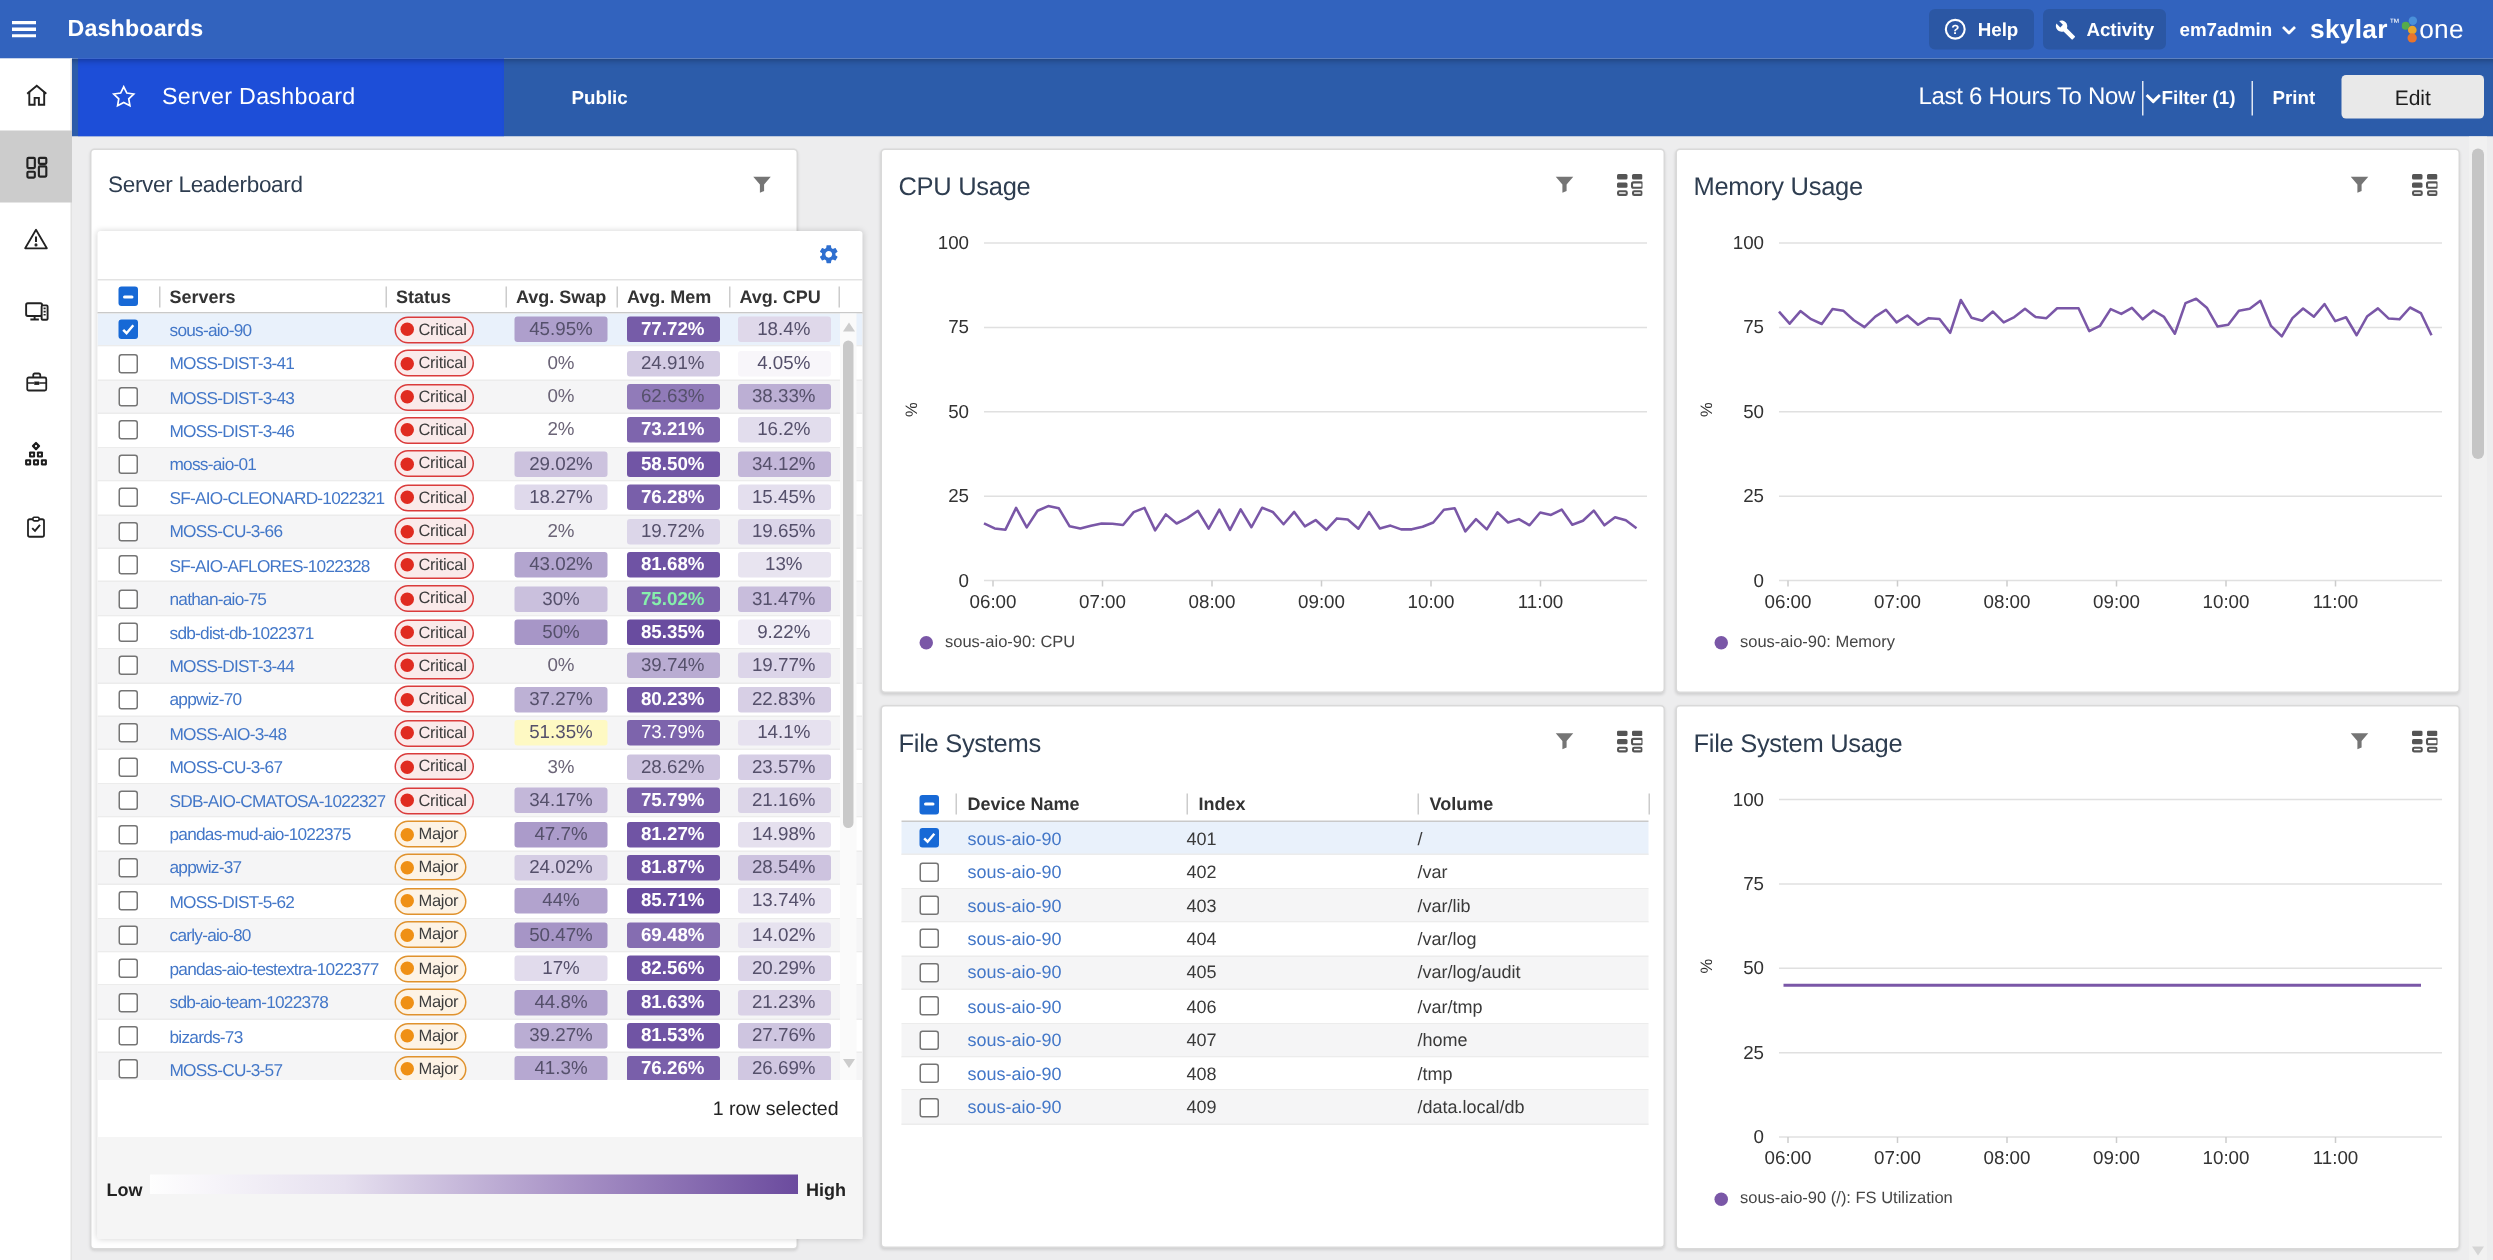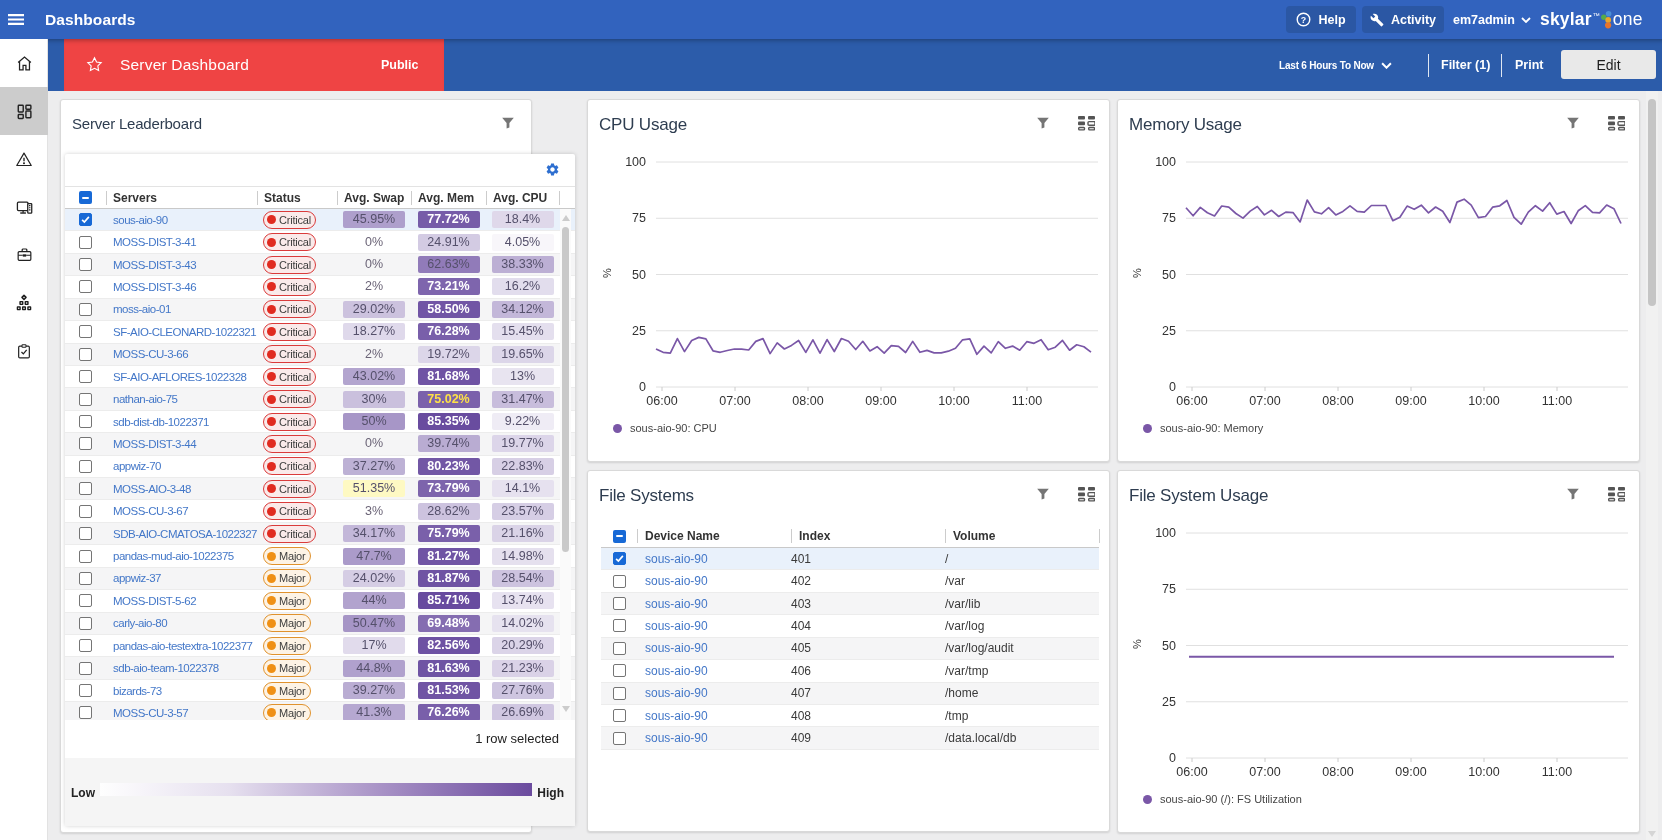--- a/index.html
+++ b/index.html
@@ -4,21 +4,21 @@
 <style>
 *{margin:0;padding:0;box-sizing:border-box}
 html,body{width:1662px;height:840px;overflow:hidden;font-family:"Liberation Sans",sans-serif;background:#ededee}
 .abs{position:absolute}
 #topbar{position:absolute;left:0;top:0;width:1662px;height:39px;background:#3263be;color:#fff}
 #topbar .title{position:absolute;left:45px;top:11px;font-size:15.5px;font-weight:700;letter-spacing:.1px}
 .tbtn{position:absolute;top:6px;height:27px;background:#2b57a4;border-radius:4px;color:#fff;font-size:12.5px;font-weight:700;display:flex;align-items:center;justify-content:center;gap:7px}
 #user{position:absolute;top:0;height:39px;display:flex;align-items:center;gap:6px;color:#fff;font-size:12.5px;font-weight:700}
 #logo{position:absolute;top:0;height:39px;display:flex;align-items:center;color:#fff}
 #subbar{position:absolute;left:48px;top:39px;width:1614px;height:52px;background:#2c5caa;box-shadow:inset 0 5px 5px -4px rgba(0,0,0,.35)}
-#tab{position:absolute;left:16px;top:0;width:380px;height:52px;background:#ef4444;color:#fff;box-shadow:inset 0 5px 5px -4px rgba(0,0,0,.35)}
+#tab{position:absolute;left:4px;top:0;width:284px;height:52px;background:#1d4ed8;color:#fff;box-shadow:inset 0 5px 5px -4px rgba(0,0,0,.35)}
 #tab .t{position:absolute;left:56px;top:17px;font-size:15.5px;font-weight:400;letter-spacing:.2px}
 #public{position:absolute;left:333px;top:19px;color:#fff;font-size:12.5px;font-weight:700}
 .sbright{position:absolute;top:0;height:52px;display:flex;align-items:center;color:#fff}
 #sidebar{position:absolute;left:0;top:39px;width:48px;height:801px;background:#fff;border-right:1px solid #e2e2e2}
 .sitem{width:48px;height:48px;display:flex;align-items:center;justify-content:center}
 .sitem.sel{background:#ccc}
 #content{position:absolute;left:48px;top:91px;width:1614px;height:749px;background:#ededee}
 .card{position:absolute;background:#fff;border:1px solid #d9d9d9;border-radius:3px;box-shadow:0 1px 2px rgba(0,0,0,.12)}
 .ctitle{position:absolute;left:11px;top:15px;font-size:17px;color:#2e3d50;letter-spacing:-.2px}
 .funnel{position:absolute;top:16px}
@@ -107,21 +107,21 @@
   </div>
 </div>
 <div id="subbar">
   <div id="tab">
     <svg class="abs" style="left:22px;top:17px" width="17" height="17" viewBox="0 0 24 24">
         <path d="M12 2.6l2.9 5.9 6.5.9-4.7 4.6 1.1 6.5L12 17.4l-5.8 3.1 1.1-6.5L2.6 9.4l6.5-.9z" fill="none" stroke="#fff" stroke-width="1.6"></path>
       </svg>
     <div class="t">Server Dashboard</div>
   </div>
   <div id="public">Public</div>
-  <div class="sbright" style="left:1231px;font-size:10px;font-weight:700;letter-spacing:-.2px;gap:7px">Last 6 Hours To Now
+  <div class="sbright" style="left:1231px;font-size:16px;font-weight:400;letter-spacing:-.2px;gap:7px">Last 6 Hours To Now
     <svg width="11" height="7" viewBox="0 0 10 6">
         <path d="M1 1l4 4 4-4" stroke="#fff" stroke-width="1.8" fill="none"></path>
       </svg>
   </div>
   <div class="abs" style="left:1380px;top:15px;width:1px;height:23px;background:rgba(255,255,255,.85)"></div>
   <div class="sbright" style="left:1393px;font-size:12.5px;font-weight:700">Filter (1)</div>
   <div class="abs" style="left:1453px;top:15px;width:1px;height:23px;background:rgba(255,255,255,.85)"></div>
   <div class="sbright" style="left:1467px;font-size:12.5px;font-weight:700">Print</div>
   <div class="abs" style="left:1513px;top:11px;width:95px;height:29px;background:#e9e9e9;border-radius:3px;color:#1d1d1d;font-size:14px;display:flex;align-items:center;justify-content:center">Edit</div>
 </div>
@@ -323,21 +323,21 @@
 </div>
 <div class="row odd">
 <div class="c0">
               <div class="cb"></div>
             </div>
 <div class="c1"><span class="lnk">nathan-aio-75</span></div>
 <div class="c2">
               <span class="pill crit"><i></i>Critical</span>
             </div>
 <div class="c3"><span class="hc" style="background:rgb(202,192,221);color:#55506b">30%</span></div>
-<div class="c4"><span class="hc" style="background:rgb(123,97,171);color:#fde047;font-weight:bold">75.02%</span></div>
+<div class="c4"><span class="hc" style="background:rgb(123,97,171);color:#86efac;font-weight:bold">75.02%</span></div>
 <div class="c5"><span class="hc" style="background:rgb(200,189,220);color:#55506b">31.47%</span></div>
 </div>
 <div class="row">
 <div class="c0">
               <div class="cb"></div>
             </div>
 <div class="c1"><span class="lnk">sdb-dist-db-1022371</span></div>
 <div class="c2">
               <span class="pill crit"><i></i>Critical</span>
             </div>
@@ -371,21 +371,21 @@
 </div>
 <div class="row odd">
 <div class="c0">
               <div class="cb"></div>
             </div>
 <div class="c1"><span class="lnk">MOSS-AIO-3-48</span></div>
 <div class="c2">
               <span class="pill crit"><i></i>Critical</span>
             </div>
 <div class="c3"><span class="hc" style="background:#fef9c3;color:#55506b">51.35%</span></div>
-<div class="c4"><span class="hc" style="background:rgb(125,100,172);color:#fff;font-weight:bold">73.79%</span></div>
+<div class="c4"><span class="hc" style="background:rgb(125,100,172);color:#fff;font-weight:normal">73.79%</span></div>
 <div class="c5"><span class="hc" style="background:rgb(230,225,239);color:#55506b">14.1%</span></div>
 </div>
 <div class="row">
 <div class="c0">
               <div class="cb"></div>
             </div>
 <div class="c1"><span class="lnk">MOSS-CU-3-67</span></div>
 <div class="c2">
               <span class="pill crit"><i></i>Critical</span>
             </div>

